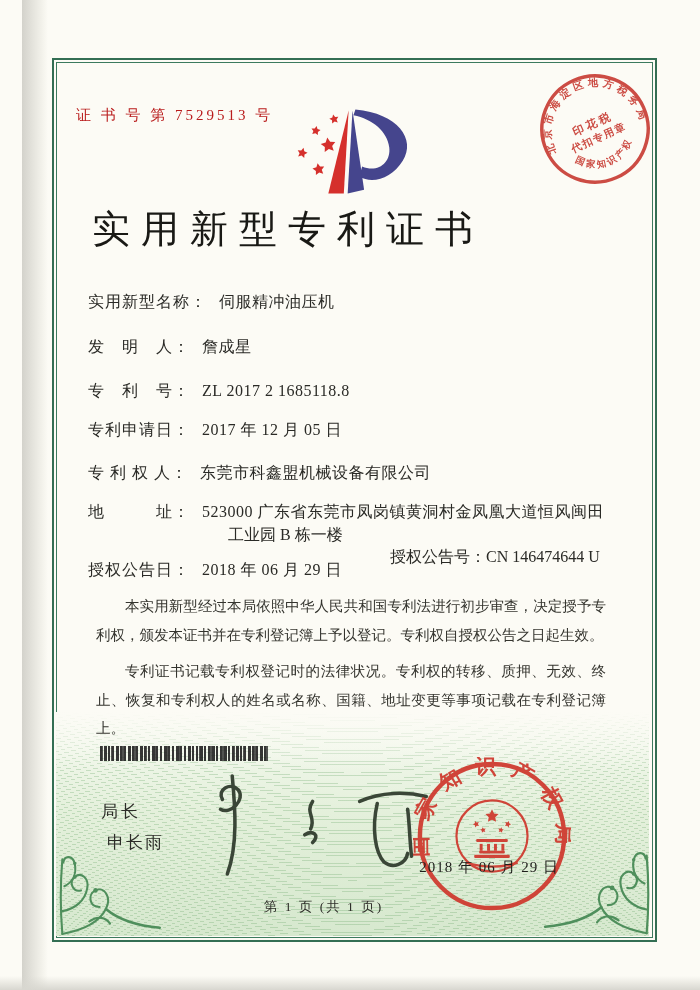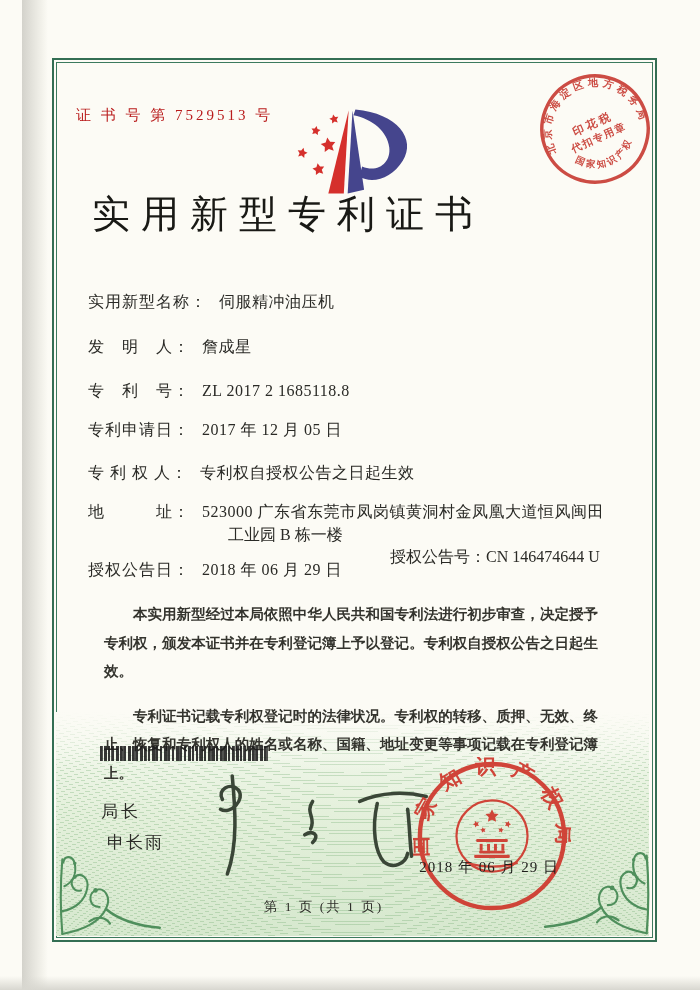--- a/index.html
+++ b/index.html
@@ -28,33 +28,33 @@
       linear-gradient(180deg,#fcfbf5 0%,rgba(252,251,245,0) 26%),
       repeating-radial-gradient(ellipse 130% 90% at 50% 165%,rgba(96,160,96,.28) 0 1px,rgba(96,160,96,0) 1px 6px),
       linear-gradient(180deg,#f6faf1 0%,#e4f0db 45%,#d6e8ce 100%);
   }
   .cert-no{
     position:absolute;left:76px;top:106px;
     font-size:15px;letter-spacing:3px;color:#b91c1c;
   }
   .logo{position:absolute;left:280px;top:102px;width:145px;height:102px;}
   .title{
-    position:absolute;left:0;top:189px;width:576px;text-align:center;
+    position:absolute;left:0;top:204px;width:576px;text-align:center;
     font-size:38px;letter-spacing:11px;color:#191915;font-weight:500;
   }
   .field{position:absolute;left:88px;font-size:16px;color:#2a2a26;white-space:nowrap;}
   .field .lab{display:inline-block;letter-spacing:1px;}
   .field .val{display:inline-block;margin-left:12px;letter-spacing:.5px;}
   .addr2{position:absolute;left:228px;font-size:16px;color:#2a2a26;text-align:right;}
   .pair2{position:absolute;left:390px;font-size:16px;color:#2a2a26;white-space:nowrap;}
   .bodytext{
     position:absolute;left:88px;top:584px;width:526px;
     font-size:14.5px;line-height:28.5px;color:#34342e;text-align:justify;
   }
-  .bodytext p{margin:16px;text-indent:2em;font-style:normal;font-weight:bold;}
+  .bodytext p{margin:8px;text-indent:2em;font-style:normal;}
   .barcode{
     position:absolute;left:100px;top:746px;width:168px;height:15px;opacity:.88;
     background:
       repeating-linear-gradient(90deg,#1c1c1c 0 2px,transparent 2px 4px),
       repeating-linear-gradient(90deg,#1c1c1c 0 1px,transparent 1px 6px),
       repeating-linear-gradient(90deg,rgba(28,28,28,.85) 0 3px,transparent 3px 11px);
   }
   .director-title{
     position:absolute;left:101px;top:800px;
     font-family:"Liberation Sans","DejaVu Sans",sans-serif;
@@ -165,21 +165,21 @@
 <div class="field" style="top:337px">
   <span class="lab">发　明　人：</span><span class="val">詹成星</span>
 </div>
 <div class="field" style="top:381px">
   <span class="lab">专　利　号：</span><span class="val">ZL 2017 2 1685118.8</span>
 </div>
 <div class="field" style="top:420px">
   <span class="lab">专利申请日：</span><span class="val">2017 年 12 月 05 日</span>
 </div>
 <div class="field" style="top:463px">
-  <span class="lab">专 利 权 人：</span><span class="val">专利权自授权公告之日起生效</span>
+  <span class="lab">专 利 权 人：</span><span class="val">东莞市科鑫盟机械设备有限公司</span>
 </div>
 <div class="field" style="top:502px">
   <span class="lab">地　　　址：</span><span class="val">523000 广东省东莞市凤岗镇黄洞村金凤凰大道恒风闽田</span>
 </div>
 <div class="addr2" style="top:525px">工业园 B 栋一楼</div>
 <div class="field" style="top:560px">
   <span class="lab">授权公告日：</span><span class="val">2018 年 06 月 29 日</span>
 </div>
 <div class="pair2" style="top:547px">
   <span class="lab">授权公告号：</span><span class="val">CN 146474644 U</span>

